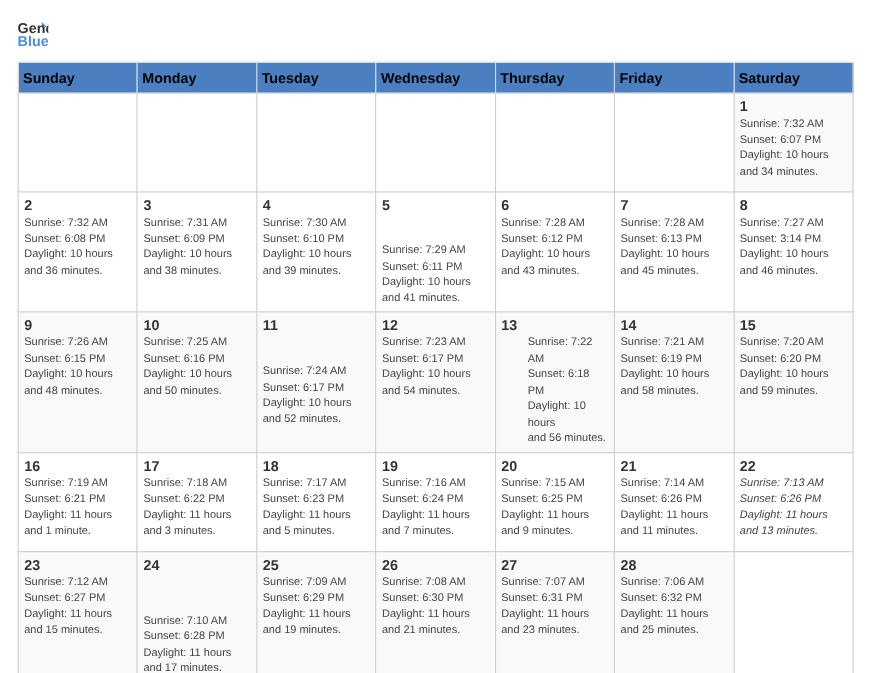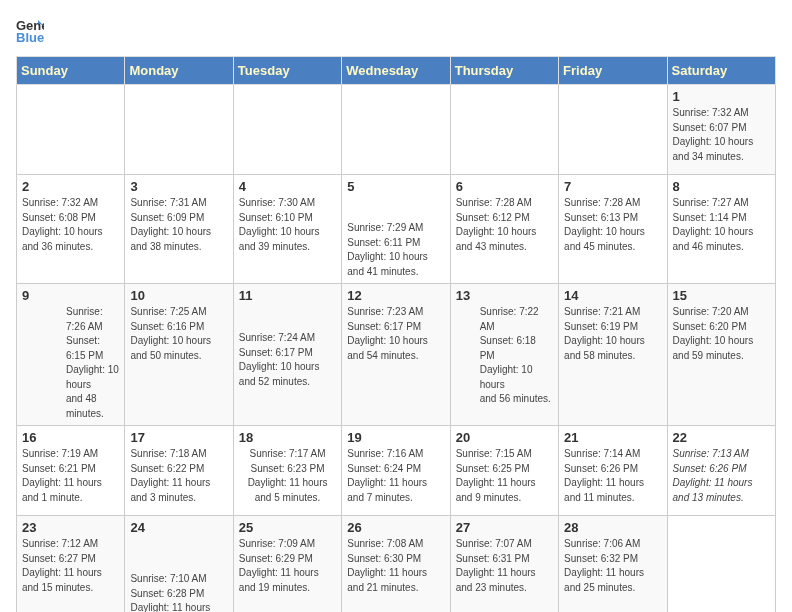--- a/index.html
+++ b/index.html
@@ -37,21 +37,21 @@
       font-size: 14px;
       color: #555;
     }
     table {
       width: 100%;
       border-collapse: collapse;
       table-layout: fixed;
     }
     thead tr th {
       background-color: #4a7fc1;
-      color: #fef9c3;
+      color: #000000;
       font-size: 13px;
       font-weight: bold;
       padding: 6px 4px;
       text-align: left;
       border: 1px solid #ddd;
     }
     tbody tr td {
       vertical-align: top;
       border: 1px solid #ccc;
       padding: 4px 5px;
@@ -166,29 +166,29 @@
         <td>
           <span class="day-number">7</span>
           <div class="day-info" style="white-space: pre-line;">Sunrise: 7:28 AM
 Sunset: 6:13 PM
 Daylight: 10 hours
 and 45 minutes.</div>
         </td>
         <td>
           <span class="day-number">8</span>
           <div class="day-info" style="white-space: pre-line;">Sunrise: 7:27 AM
-Sunset: 1:14 PM
+Sunset: 3:14 PM
 Daylight: 10 hours
 and 46 minutes.</div>
         </td>
       </tr>
       <tr>
         <td>
           <span class="day-number">9</span>
-          <div class="day-info" style="white-space: pre-line; margin-left: 44px;">Sunrise: 7:26 AM
+          <div class="day-info" style="white-space: pre-line;">Sunrise: 7:26 AM
 Sunset: 6:15 PM
 Daylight: 10 hours
 and 48 minutes.</div>
         </td>
         <td>
           <span class="day-number">10</span>
           <div class="day-info" style="white-space: pre-line;">Sunrise: 7:25 AM
 Sunset: 6:16 PM
 Daylight: 10 hours
 and 50 minutes.</div>
@@ -239,21 +239,21 @@
         </td>
         <td>
           <span class="day-number">17</span>
           <div class="day-info" style="white-space: pre-line;">Sunrise: 7:18 AM
 Sunset: 6:22 PM
 Daylight: 11 hours
 and 3 minutes.</div>
         </td>
         <td>
           <span class="day-number">18</span>
-          <div class="day-info" style="white-space: pre-line; text-align: center;">Sunrise: 7:17 AM
+          <div class="day-info" style="white-space: pre-line;">Sunrise: 7:17 AM
 Sunset: 6:23 PM
 Daylight: 11 hours
 and 5 minutes.</div>
         </td>
         <td>
           <span class="day-number">19</span>
           <div class="day-info" style="white-space: pre-line;">Sunrise: 7:16 AM
 Sunset: 6:24 PM
 Daylight: 11 hours
 and 7 minutes.</div>

